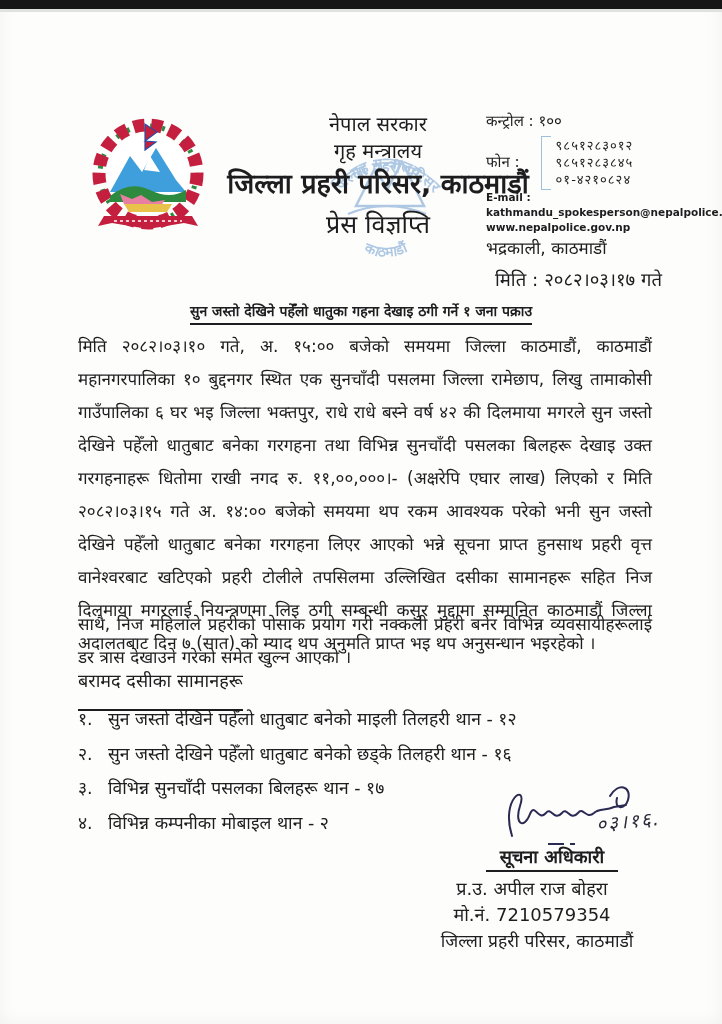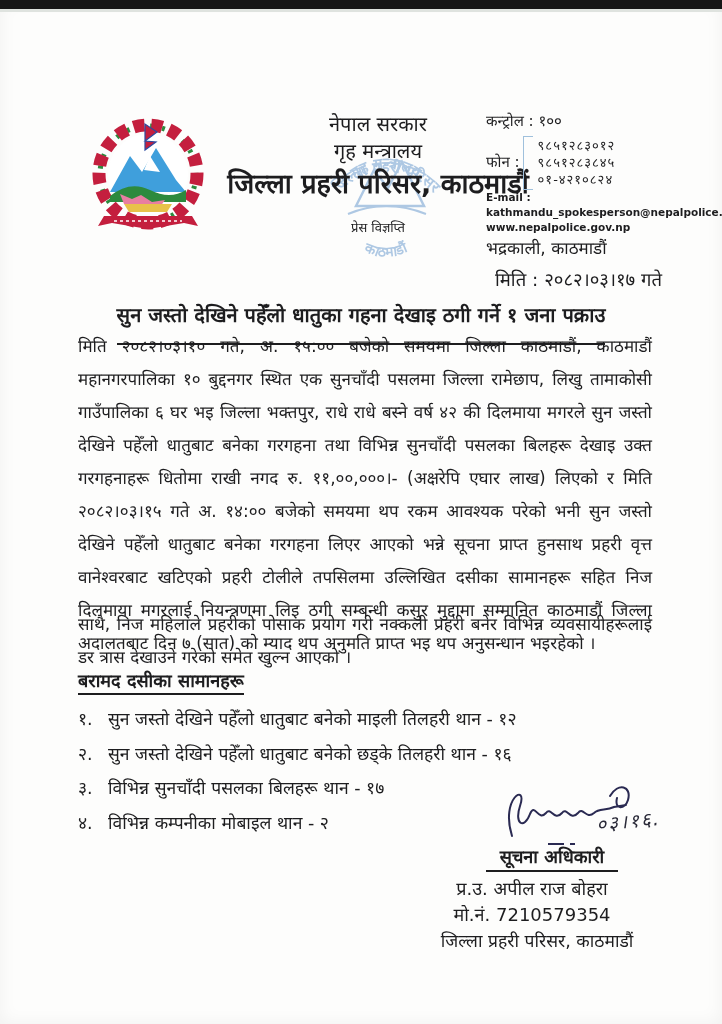--- a/index.html
+++ b/index.html
@@ -9,43 +9,43 @@
   .topbar{position:absolute;left:0;top:0;width:722px;height:9px;background:#161616;}
   .topbar-line{position:absolute;left:0;top:9px;width:722px;height:3px;background:#dfe3df;}
 
   
   .emblem{position:absolute;left:88px;top:116px;width:120px;height:122px;}
   .stamp{position:absolute;left:298px;top:110px;width:176px;height:176px;opacity:.55;pointer-events:none;}
   .head-center{position:absolute;left:208px;top:112px;width:340px;text-align:center;line-height:1.25;}
   .head-l1{font-size:20px;}
   .head-l2{font-size:20px;margin-top:2px;}
   .head-l3{font-size:27px;font-weight:bold;margin-top:3px;white-space:nowrap;}
-  .head-l4{font-size:13px;margin-top:19px;}
+  .head-l4{font-size:25px;margin-top:8px;}
 
   .contact{position:absolute;left:486px;top:112px;width:226px;font-size:14px;line-height:1.3;}
   .ctl{font-size:15px;}
   .phone-row{display:flex;align-items:center;margin-top:4px;}
-  .phone-label{font-size:15px;margin-right:3px;}
+  .phone-label{font-size:15px;margin-right:21px;}
   .phone-bracket{width:9px;height:52px;border-left:1.5px solid #9fc0dc;border-top:1.5px solid #9fc0dc;
                  border-bottom:1.5px solid #9fc0dc;margin-right:5px;}
   .phone-nums{font-size:13px;line-height:17px;letter-spacing:1px;}
   .email,.web{font-size:10.5px;font-weight:bold;line-height:1.45;}
   .addr{font-size:17px;margin-top:2px;}
 
   .date-line{position:absolute;top:266px;right:60px;font-size:18.5px;}
 
   .doc-title{position:absolute;left:0;top:301px;width:722px;text-align:center;}
-  .doc-title span{font-size:20px;font-weight:bold;border-bottom:2px solid #1d1d1f;padding-bottom:16px;}
+  .doc-title span{font-size:14px;font-weight:bold;border-bottom:2px solid #1d1d1f;padding-bottom:4px;}
 
   .para{position:absolute;left:78px;width:574px;font-size:17px;line-height:33px;text-align:justify;}
   .p1{top:330px;}
   .p2{top:592px;margin-top:16px;}
 
   .list-head{position:absolute;left:78px;top:668px;}
-  .list-head span{font-size:18px;font-weight:bold;border-bottom:2px solid #1d1d1f;padding-bottom:2px;}
+  .list-head span{font-size:18px;font-weight:normal;border-bottom:2px solid #1d1d1f;padding-bottom:18px;}
   .list{position:absolute;left:78px;top:702px;width:560px;font-size:17.5px;line-height:34.5px;}
   .list-row{display:flex;}
   .list-num{width:30px;flex:0 0 30px;}
 
   .sig-wrap{position:absolute;left:492px;top:780px;width:170px;height:70px;}
   .sig-note{position:absolute;left:596px;top:808px;font-size:19px;transform:rotate(-6deg);
             font-style:italic;color:#2a2a38;letter-spacing:2px;}
   .sig-role{position:absolute;left:452px;top:844px;width:200px;text-align:center;}
   .sig-role span{font-size:18px;font-weight:bold;border-bottom:2px solid #1d1d1f;padding:0 14px 3px 14px;}
   .sig-name{position:absolute;left:402px;top:876px;width:260px;text-align:center;font-size:18px;}

